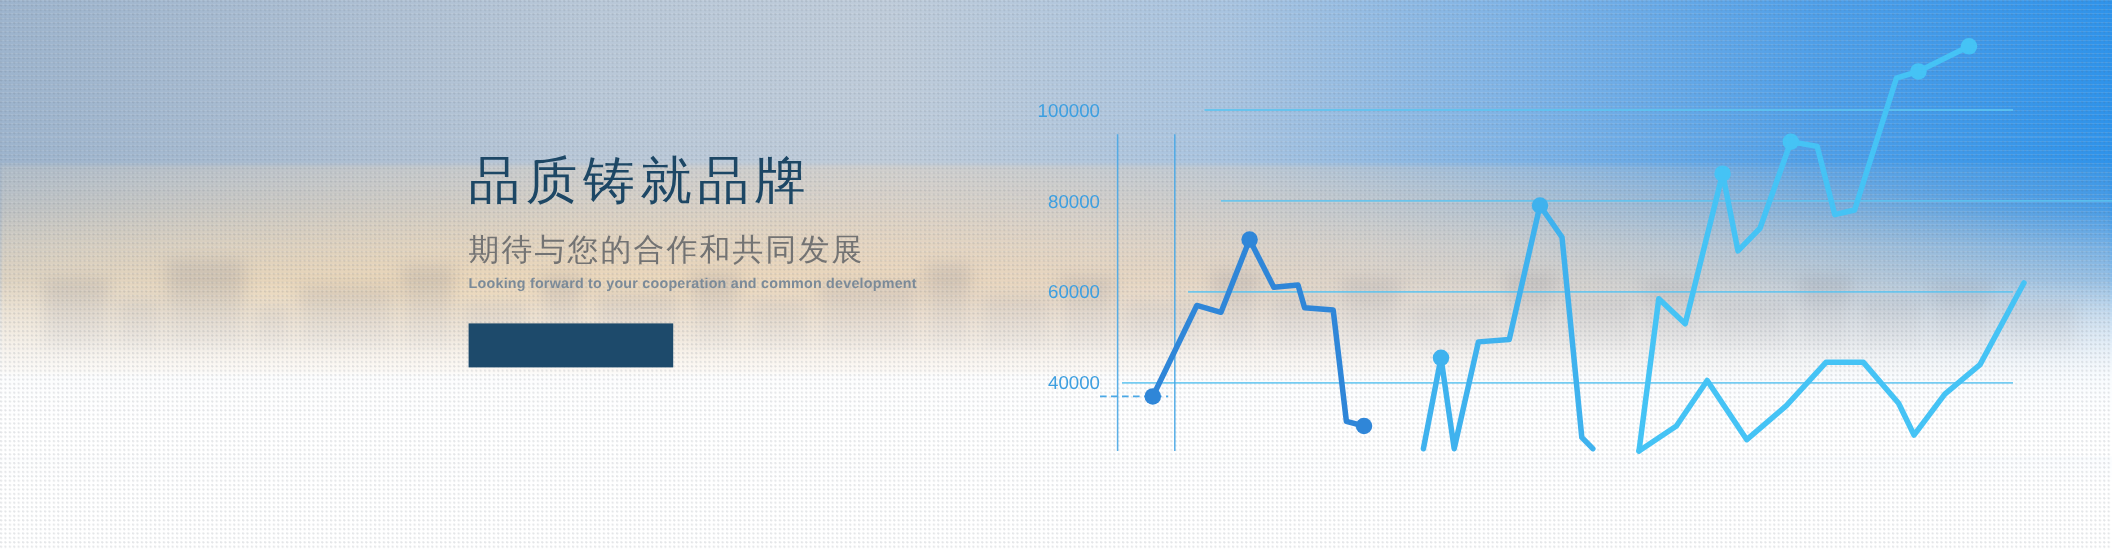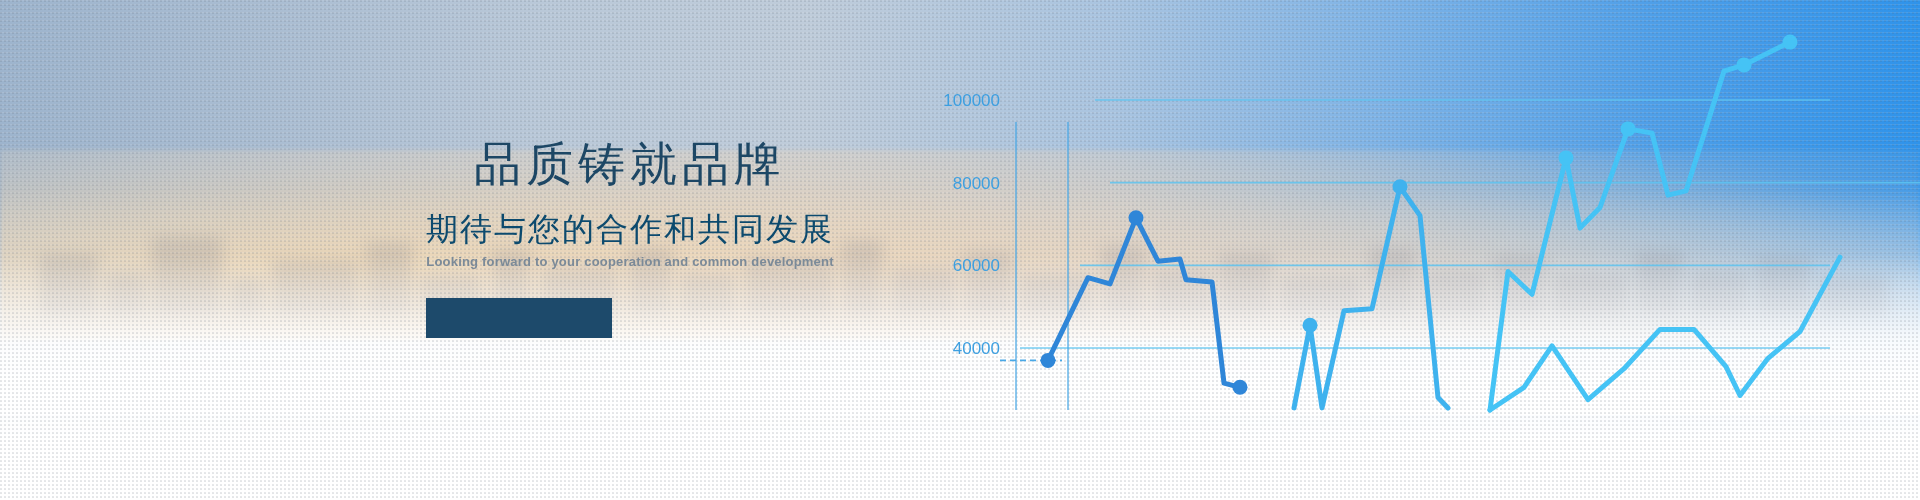--- a/index.html
+++ b/index.html
@@ -93,36 +93,35 @@
     background-image: repeating-linear-gradient(to bottom, rgba(255,255,255,0.10) 0px, rgba(255,255,255,0.10) 1px, rgba(0,0,0,0) 1px, rgba(0,0,0,0) 4px);
     pointer-events: none;
   }
 
   
   .copy {
     position: absolute;
     left: 426px;
     top: 140px;
     z-index: 6;
-    text-align: center;
   }
   .headline {
     font-size: 47px;
     line-height: 1.0;
     letter-spacing: 5px;
     color: #1d4765;
     font-weight: 500;
     margin: 0 0 26px 0;
     white-space: nowrap;
   }
   .subhead {
-    font-size: 32px;
+    font-size: 28px;
     line-height: 1.0;
     letter-spacing: 2px;
-    color: #0c4a6e;
+    color: #737373;
     font-weight: 400;
     margin: 0 0 10px 0;
     white-space: nowrap;
   }
   .subhead-en {
     font-size: 13px;
     line-height: 1.0;
     letter-spacing: 0.2px;
     color: #7b8a98;
     font-weight: 700;

